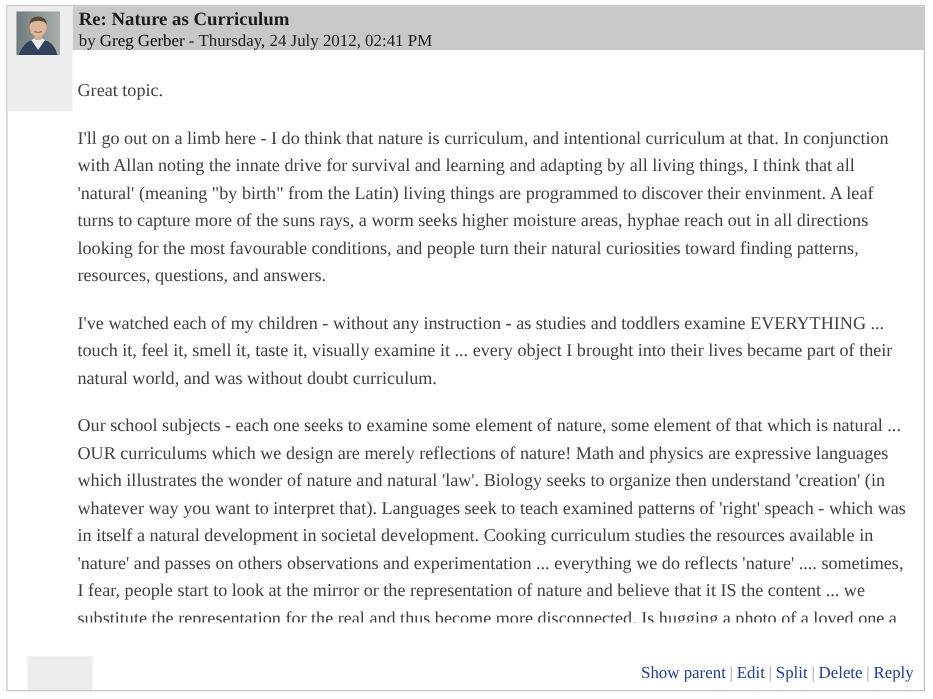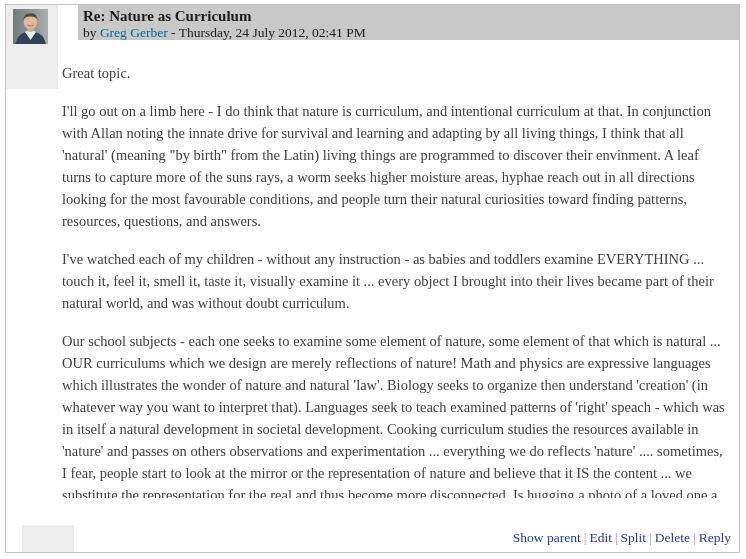--- a/index.html
+++ b/index.html
@@ -40,40 +40,40 @@
     position: absolute;
     left: 7px;
     top: 4px;
     width: 35px;
     height: 35px;
     display: block;
     cursor: pointer;
   }
   
   .topic-bar {
-    margin-left: 72px;
+    margin-left: 52px;
     background: #c8c8c8;
     padding: 3px 4px 4px 5px;
     height: 28px;
   }
   .subject {
     font-size: 15px;
     font-weight: bold;
     color: #1a1a1a;
     line-height: 17px;
     white-space: nowrap;
   }
   .author {
     font-size: 13.5px;
     color: #1a1a1a;
     line-height: 15px;
     white-space: nowrap;
   }
   .author a {
-    color: #0369a1;
+    color: #000000;
     text-decoration: none;
     cursor: pointer;
   }
   
   .content {
     margin-left: 52px;
     padding: 6px 10px 0 4px;
     font-size: 14.5px;
     line-height: 22px;
     color: #404040;
@@ -150,21 +150,21 @@
     </div>
 
     <div class="topic-bar">
       <div class="subject">Re: Nature as Curriculum</div>
       <div class="author"><span>by </span><a href="#">Greg Gerber</a><span> - Thursday, 24 July 2012, 02:41 PM</span></div>
     </div>
 
     <div class="content">
       <p>Great topic.</p>
       <p>I'll go out on a limb here - I do think that nature is curriculum, and intentional curriculum at that.  In conjunction with Allan noting the innate drive for survival and learning and adapting by all living things, I think that all 'natural' (meaning "by birth" from the Latin) living things are programmed to discover their envinment.  A leaf turns to capture more of the suns rays, a worm seeks higher moisture areas, hyphae reach out in all directions looking for the most favourable conditions, and people turn their natural curiosities toward finding patterns, resources, questions, and answers.</p>
-      <p>I've watched each of my children - without any instruction - as babies and toddlers examine EVERYTHING ... touch it, feel it, smell it, taste it, visually examine it ... every object I brought into their lives became part of their natural world, and was without doubt curriculum.</p>
+      <p>I've watched each of my children - without any instruction - as studies and toddlers examine EVERYTHING ... touch it, feel it, smell it, taste it, visually examine it ... every object I brought into their lives became part of their natural world, and was without doubt curriculum.</p>
       <p>Our school subjects - each one seeks to examine some element of nature, some element of that which is natural ... OUR curriculums which we design are merely reflections of nature!  Math and physics are expressive languages which illustrates the wonder of nature and natural 'law'.  Biology seeks to organize then understand 'creation' (in whatever way you want to interpret that).  Languages seek to teach examined patterns of 'right' speach - which was in itself a natural development in societal development.  Cooking curriculum studies the resources available in 'nature' and passes on others observations and experimentation ... everything we do reflects 'nature' .... sometimes, I fear,  people start to look at the mirror or the representation of nature and believe that it IS the content ... we substitute the representation for the real and thus become more disconnected.  Is hugging a photo of a loved one a good substitute for time together?</p>
 
     </div>
 
     <div class="commands-row">
       <div class="side-block"></div>
       <div class="commands">
         <a href="#">Show parent</a><span class="sep">|</span><a href="#">Edit</a><span class="sep">|</span><a href="#">Split</a><span class="sep">|</span><a href="#">Delete</a><span class="sep">|</span><a href="#">Reply</a>
       </div>
     </div>

